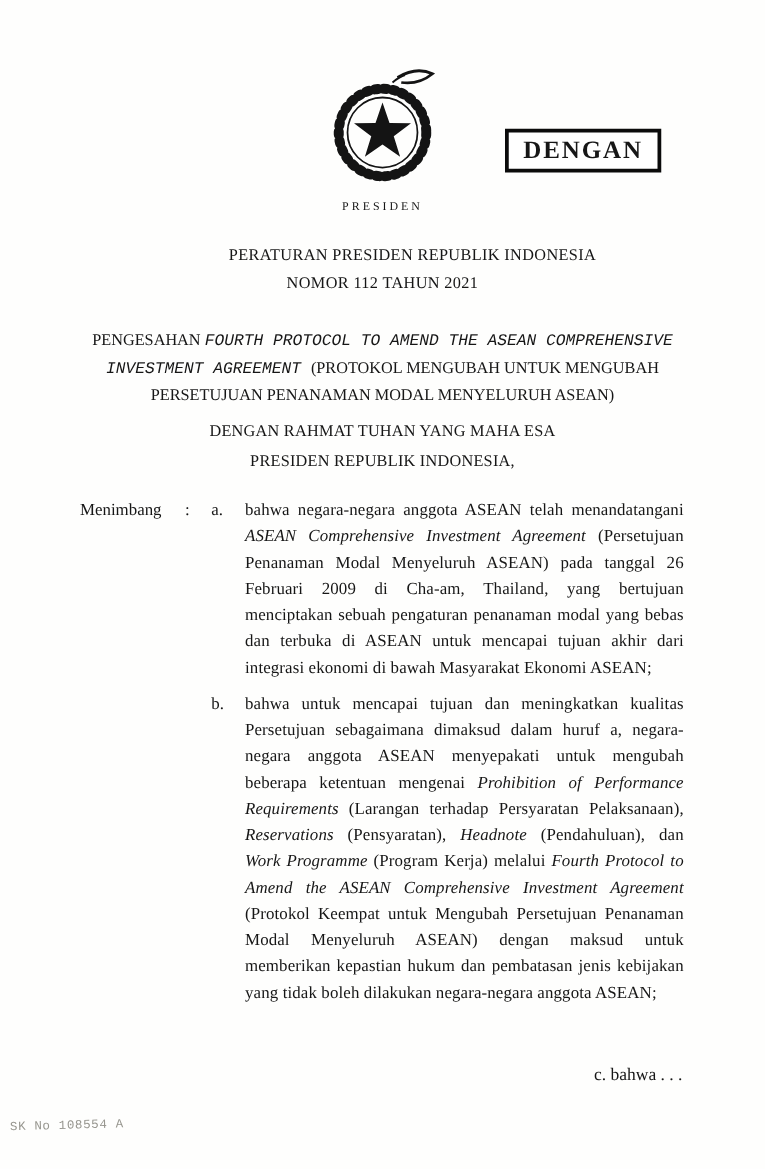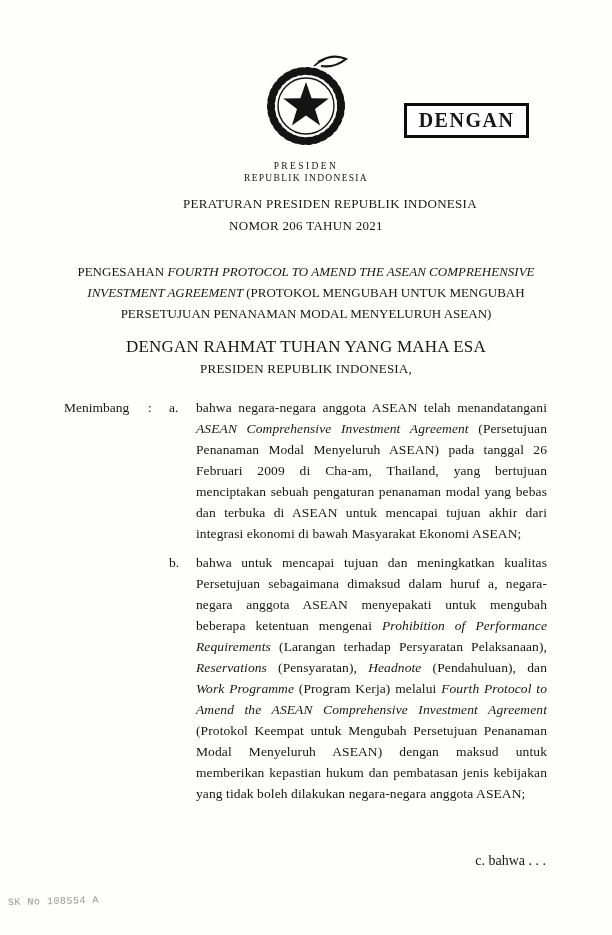--- a/index.html
+++ b/index.html
@@ -34,22 +34,22 @@
     font-size: 20px;
     letter-spacing: 1.5px;
   }
   .center { position: absolute; left: 0; width: 100%; text-align: center; }
   .lh1 { top: 161px; font-size: 9.5px; letter-spacing: 2.4px; }
   .lh2 { top: 173px; font-size: 9.5px; letter-spacing: 1.3px; }
   .title1 { top: 196px; font-size: 13px; letter-spacing: 0.3px; padding-left: 48px; }
   .title2 { top: 218px; font-size: 13px; letter-spacing: 0.3px; }
   .title3 { top: 240px; font-size: 13px; letter-spacing: 0.6px; }
   .subject { top: 261px; font-size: 13px; line-height: 21px; }
-  .subject .it { font-style: italic; }
-  .pre1 { top: 337px; font-size: 17px; letter-spacing: 0.2px; }
+  .subject .it { font-style: italic; font-family: Liberation Mono, monospace; }
+  .pre1 { top: 337px; font-size: 13px; letter-spacing: 0.2px; }
   .pre2 { top: 361px; font-size: 13px; letter-spacing: 0.2px; }
   .consider {
     position: absolute;
     top: 397px; left: 64px;
     width: 483px;
     font-size: 13.5px;
     line-height: 21px;
   }
   .consider-row {
     display: grid;
@@ -95,24 +95,23 @@
       <circle cx="52" cy="56" r="28" fill="none" stroke="#141414" stroke-width="1.4"></circle>
       <polygon fill="#141414" points="52,32 57.6,48.3 74.8,48.6 61,58.9 66.1,75.4 52,65.5 37.9,75.4 43,58.9 29.2,48.6 46.4,48.3"></polygon>
     </svg>
   </div>
 
   <div class="stamp">
     <span>DENGAN</span>
   </div>
 
   <div class="center lh1">PRESIDEN</div>
-  <div class="center lh2">REPUBLIK INDONESIA</div>
 
   <div class="center title1">PERATURAN PRESIDEN REPUBLIK INDONESIA</div>
-  <div class="center title2">NOMOR 206 TAHUN 2021</div>
+  <div class="center title2">NOMOR 112 TAHUN 2021</div>
 
   <div class="center subject">
     <div><span>PENGESAHAN </span><span class="it">FOURTH PROTOCOL TO AMEND THE ASEAN COMPREHENSIVE</span></div>
     <div><span class="it">INVESTMENT AGREEMENT </span><span>(PROTOKOL MENGUBAH UNTUK MENGUBAH</span></div>
     <div><span>PERSETUJUAN PENANAMAN MODAL MENYELURUH ASEAN)</span></div>
   </div>
 
   <div class="center pre1">DENGAN RAHMAT TUHAN YANG MAHA ESA</div>
   <div class="center pre2">PRESIDEN REPUBLIK INDONESIA,</div>
 

